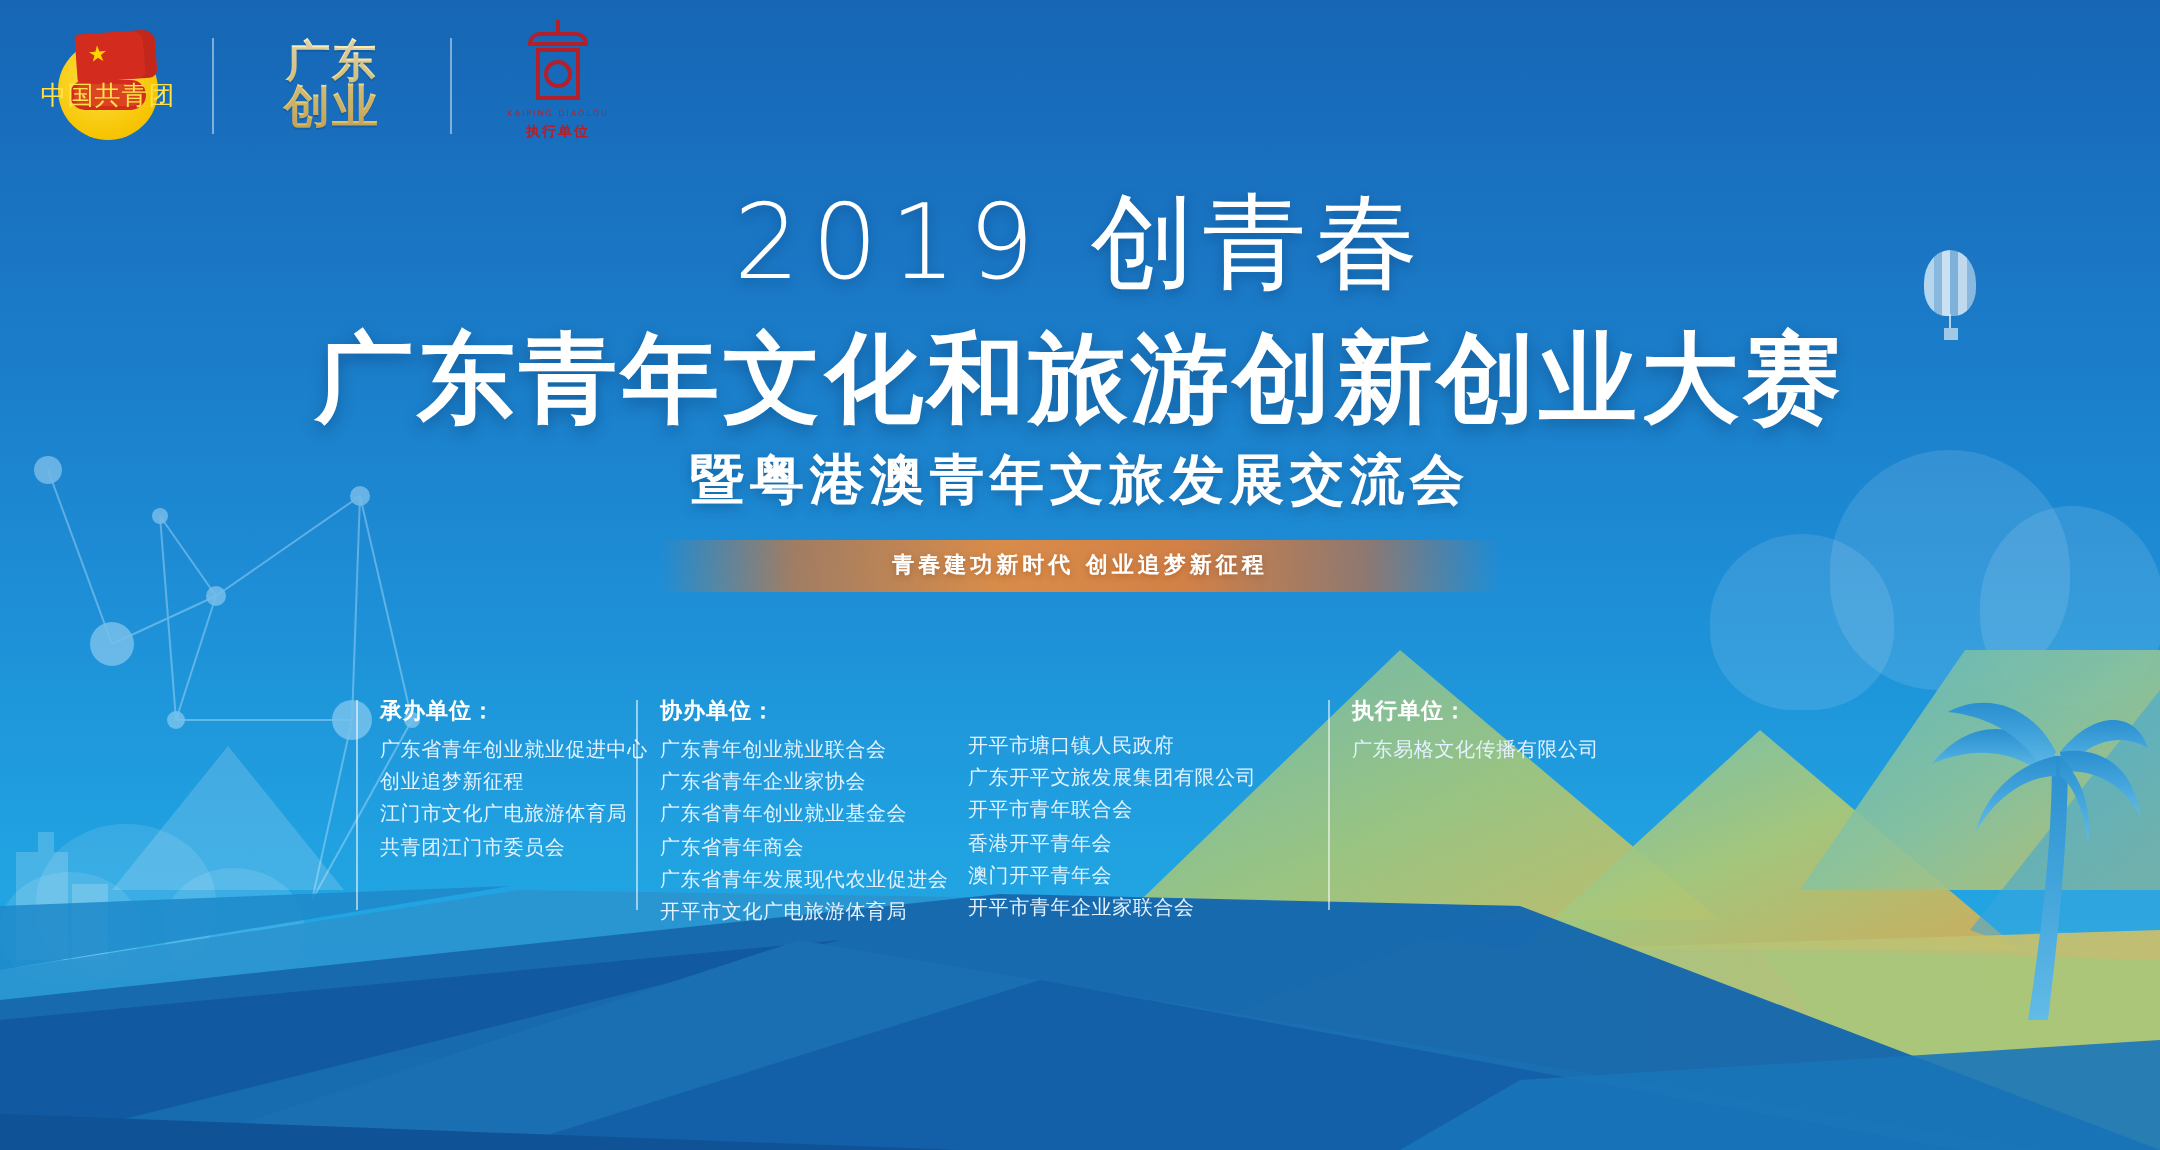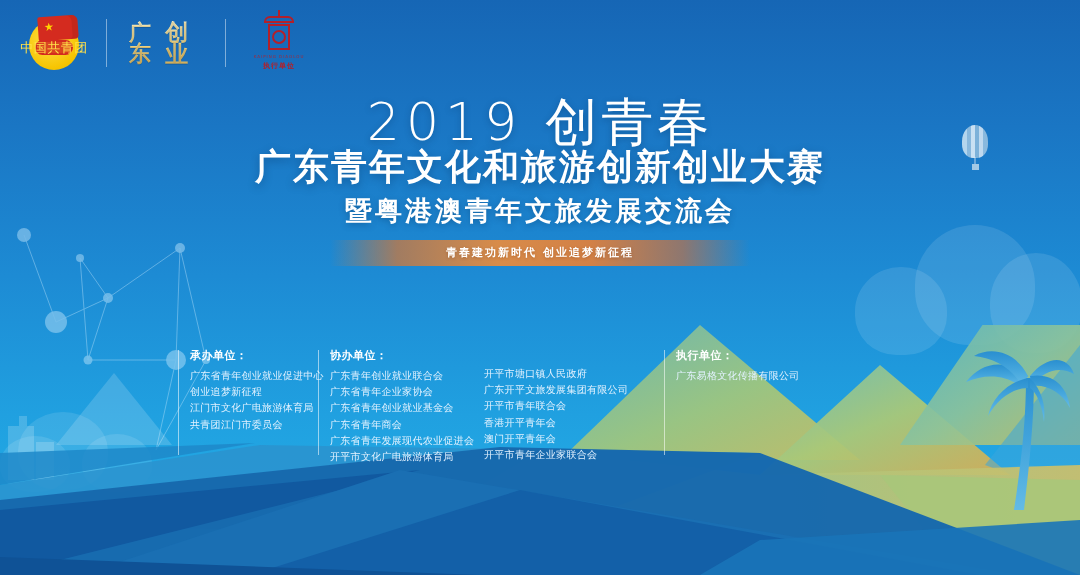--- a/index.html
+++ b/index.html
@@ -55,21 +55,21 @@
      background:#d42b1f; border-radius:2px 6px 4px 2px;
      box-shadow:inset -6px 0 0 rgba(0,0,0,.08); transform:rotate(-4deg); }
   .emblem .flag .star{ position:absolute; left:6px; top:5px; color:#ffd400; font-size:11px; line-height:11px;}
   .emblem .ring{ position:absolute; left:9px; top:26px; width:38px;height:15px;border-radius:9px;
      border:2px solid #d42b1f; background:rgba(212,43,31,.85); }
   .emblem .ring span{ position:absolute; inset:0; color:#ffe14a; font-size:13px; letter-spacing:.5px;
      display:flex; align-items:center; justify-content:center; white-space:nowrap;}
 
   .gd-logo{ width:74px; height:54px; position:relative; }
   .gd-logo .gtext{
-     position:absolute; inset:0; display:flex; flex-direction:row;
+     position:absolute; inset:0; display:flex; flex-direction:column;
      align-items:center; justify-content:center; line-height:.96;
      font-weight:bold; letter-spacing:1px;
      background:linear-gradient(180deg,#fdf3c8 0%, #f2d98b 45%, #d9b257 100%);
      -webkit-background-clip:text; background-clip:text; color:transparent;
      text-shadow:0 1px 0 rgba(0,0,0,.12);
   }
   .gd-logo .l1{ font-size:22px; }
   .gd-logo .l2{ font-size:23px; }
 
   .kp-logo{ width:62px; height:58px; position:relative; color:#b3202a; }
@@ -87,21 +87,21 @@
   
   .titles{ position:absolute; left:0; right:0; top:96px; text-align:center; z-index:9; }
 
   .t-year{
     font-size:52px; line-height:1; font-weight:300; color:#ffffff; letter-spacing:6px;
     text-shadow:0 2px 6px rgba(5,45,90,.35);
   }
   .t-year .cn{ letter-spacing:4px; margin-left:22px; }
 
   .t-main{
-    margin-top:0; font-size:36px; line-height:1.06; font-weight:bold; color:#ffffff;
+    margin-top:16px; font-size:49px; line-height:1.06; font-weight:bold; color:#ffffff;
     letter-spacing:2px; text-shadow:0 3px 8px rgba(5,45,90,.38);
   }
   .t-sub{
     margin-top:10px; font-size:27px; line-height:1.1; font-weight:bold; color:#ffffff;
     letter-spacing:3px; text-shadow:0 2px 6px rgba(5,45,90,.35);
   }
 
   .sloganwrap{ margin-top:14px; display:flex; justify-content:center; }
   .slogan{
     min-width:420px; padding:5px 26px 6px; font-size:11px; letter-spacing:2px; color:#ffffff;

